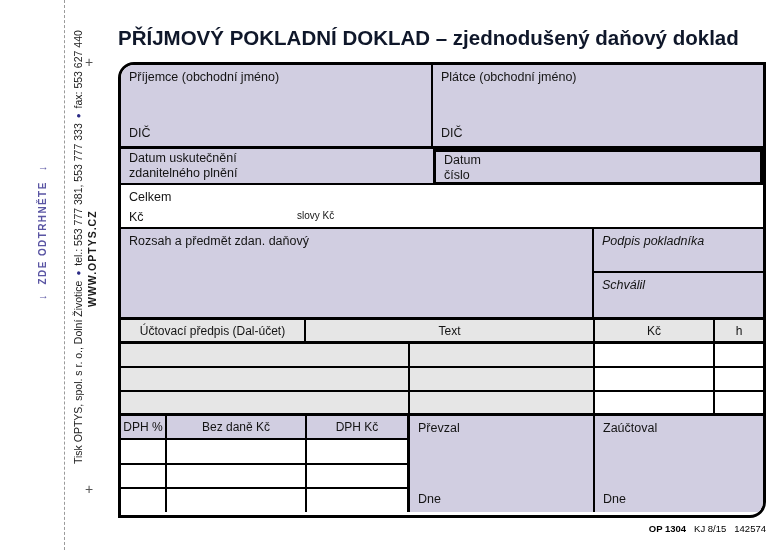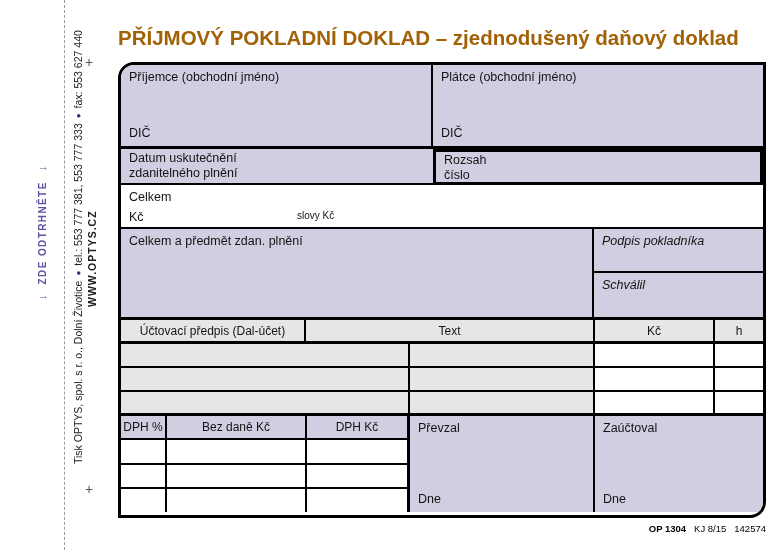--- a/index.html
+++ b/index.html
@@ -17,21 +17,21 @@
   .tear{left:36px; top:300px; color:var(--purple); font-size:10px; letter-spacing:1.4px; font-weight:bold;}
   .tear .arrow{font-size:11px; letter-spacing:0;}
   .tear .lbl{margin:0 10px;}
   .printer{left:72px; top:464px; font-size:10.5px; color:#1c1c1c;}
   .printer .bullet{color:var(--navy); font-size:8px; margin:0 5px; vertical-align:1px;}
   .website{left:86px; top:307px; font-size:10.5px; font-weight:bold; letter-spacing:1px; color:#1c1c1c;}
   .plus{position:absolute; left:82px; width:14px; text-align:center; color:#555; font-size:14px; font-weight:normal;}
   .plus.top{top:54px;} .plus.bottom{top:481px;}
 
   
-  .title{position:absolute; left:118px; top:26px; width:650px; font-size:20.5px; font-weight:bold; white-space:nowrap; color:#a16207;}
+  .title{position:absolute; left:118px; top:26px; width:650px; font-size:20.5px; font-weight:bold; white-space:nowrap; color:#0f172a;}
 
   
   .form-box{
     position:absolute; left:118px; top:62px; width:648px; height:456px;
     border:3px solid #000; border-radius:16px 0 16px 0; background:#fff; overflow:hidden;
   }
   .row{display:flex; width:100%;}
   .cell{position:relative;}
   .lav{background:var(--lavender);}
   .label{font-size:12.5px; line-height:1.22; padding:5px 8px; display:block;}
@@ -121,33 +121,33 @@
       <span class="label">Plátce (obchodní jméno)</span>
       <span class="dic">DIČ</span>
     </div>
   </div>
 
   <div class="row sec-b">
     <div class="cell lav b-left">
       <span class="label"><span>Datum uskutečnění</span><br><span>zdanitelného plnění</span></span>
     </div>
     <div class="cell lav b-right">
-      <span class="label"><span>Rozsah</span><br><span>číslo</span></span>
+      <span class="label"><span>Datum</span><br><span>číslo</span></span>
     </div>
   </div>
 
   <div class="sec-c">
     <span class="c-celkem">Celkem</span>
     <span class="c-kc">Kč</span>
     <span class="c-slovy">slovy Kč</span>
   </div>
 
   <div class="row sec-d">
     <div class="cell lav d-left">
-      <span class="label">Celkem a předmět zdan. plnění</span>
+      <span class="label">Rozsah a předmět zdan. daňový</span>
     </div>
     <div class="d-right">
       <div class="cell lav d-sig">
         <span class="label">Podpis pokladníka</span>
       </div>
       <div class="cell lav d-app">
         <span class="label">Schválil</span>
       </div>
     </div>
   </div>

